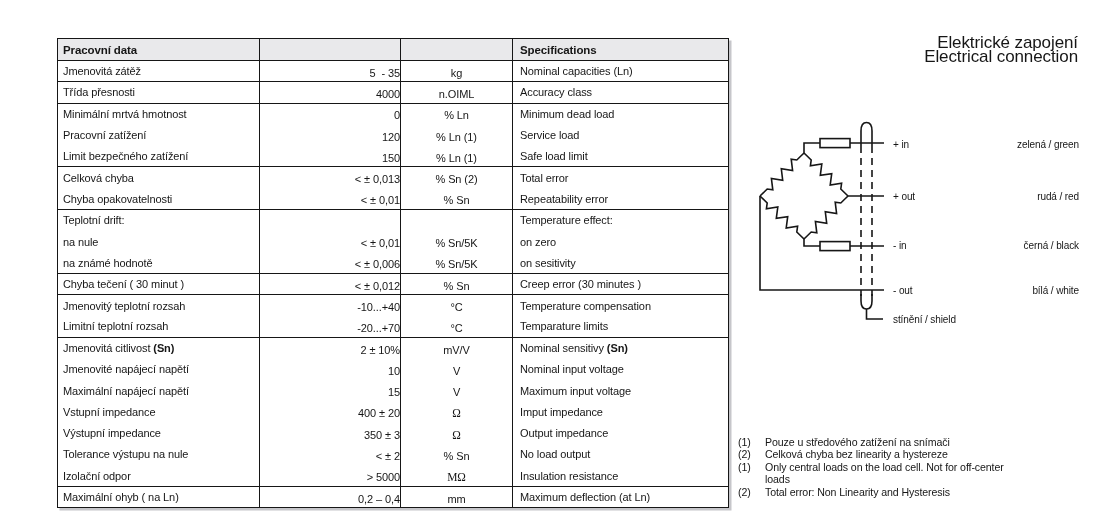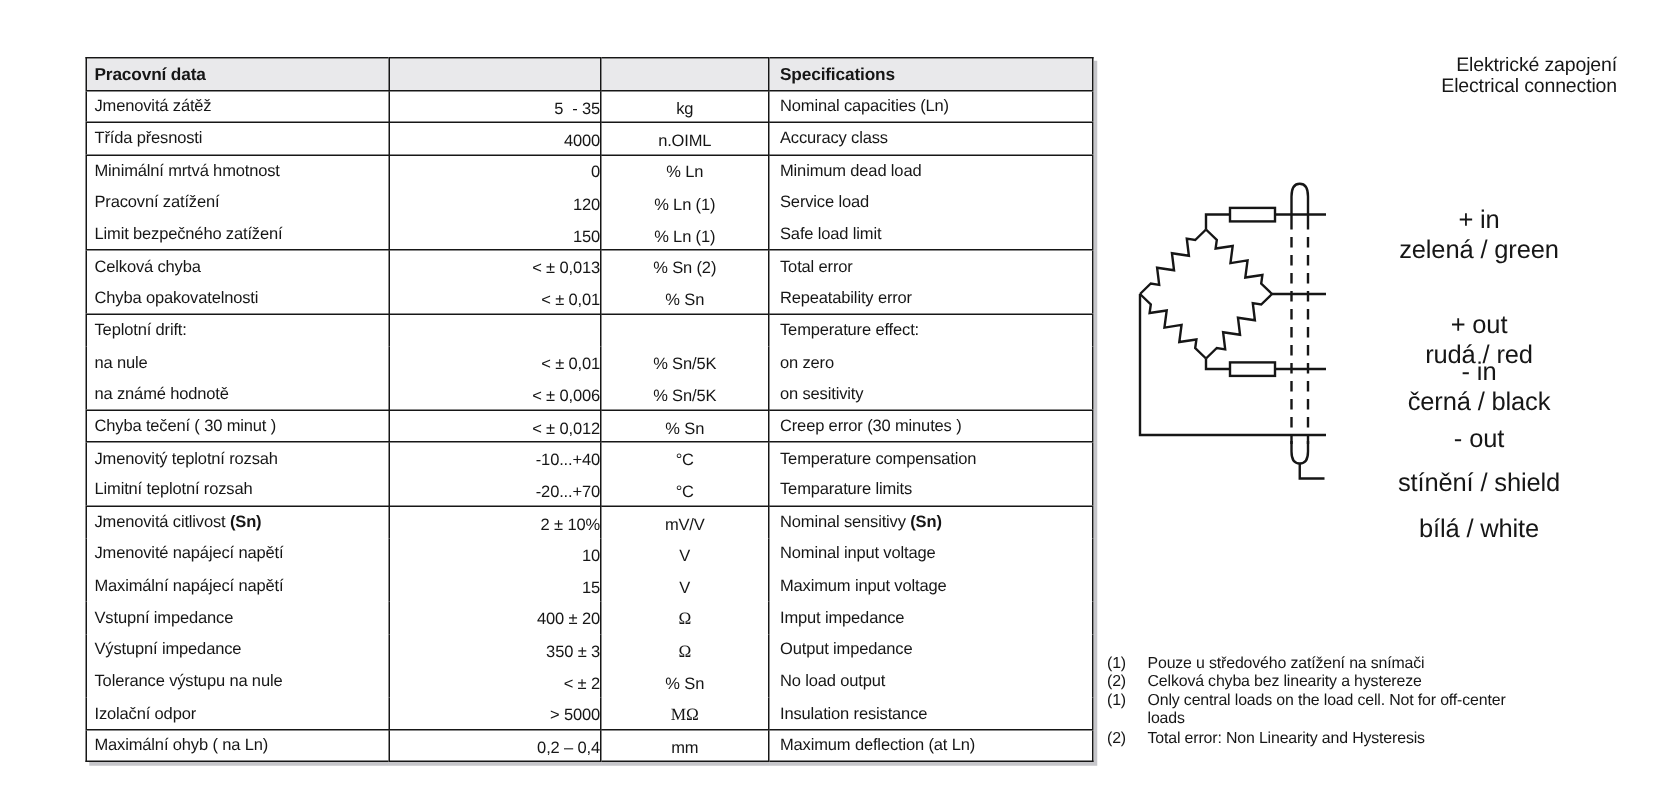--- a/index.html
+++ b/index.html
@@ -28,27 +28,26 @@
   table.spec .c2 { border-right:1.1px solid #161616; text-align:right; }
   table.spec .c3 { border-right:1.1px solid #161616; text-align:center; }
   table.spec .c4 { padding-left:7px; text-align:left;margin-top:36px; }
   table.spec td.c2 span, table.spec td.c3 span { position:relative; top:1.5px; white-space:pre; }
   table.spec td.c3.serif span { font-family:"Liberation Serif", serif; font-size:11.5px; }
   table.spec b { font-weight:bold; }
 
   
   .diag-title {
     position:absolute; right:35px; top:36px; text-align:right;
-    font-size:13px; line-height:13.5px;
+    font-size:17px; line-height:13.5px;
   }
   .wire-row {
     position:absolute; left:893px; width:186px; height:14px;
     display:flex; justify-content:space-between; align-items:center;
-    font-size:17px;
-    flex-direction:column;
+    font-size:10px;
   }
   .wire-row .wlabel { text-align:left; }
   .wire-row .wcolor { text-align:right; }
 
   
   .footnotes { position:absolute; left:738px; top:436px; font-size:10.6px; line-height:12.4px; }
   .fn-row { display:flex; }
   .fn-num { width:27px; flex:none; }
   .fn-text { white-space:nowrap; }
 
@@ -234,21 +233,21 @@
     <rect x="820" y="138.6" width="30" height="9" fill="#ffffff"></rect>
     <rect x="820" y="241.6" width="30" height="9" fill="#ffffff"></rect>
   </g>
 </svg>
 
 <div id="wires">
     <div class="wire-row" style="top: 137px;">
     <span class="wlabel">+ in</span>
     <span class="wcolor">zelená / green</span>
   </div>
-    <div class="wire-row" style="top: 207px;">
+    <div class="wire-row" style="top: 189px;">
     <span class="wlabel">+ out</span>
     <span class="wcolor">rudá / red</span>
   </div>
     <div class="wire-row" style="top: 238px;">
     <span class="wlabel">- in</span>
     <span class="wcolor">černá / black</span>
   </div>
     <div class="wire-row" style="top: 283px; gap: 40px;">
     <span class="wlabel">- out</span>
     <span class="wcolor">bílá / white</span>

